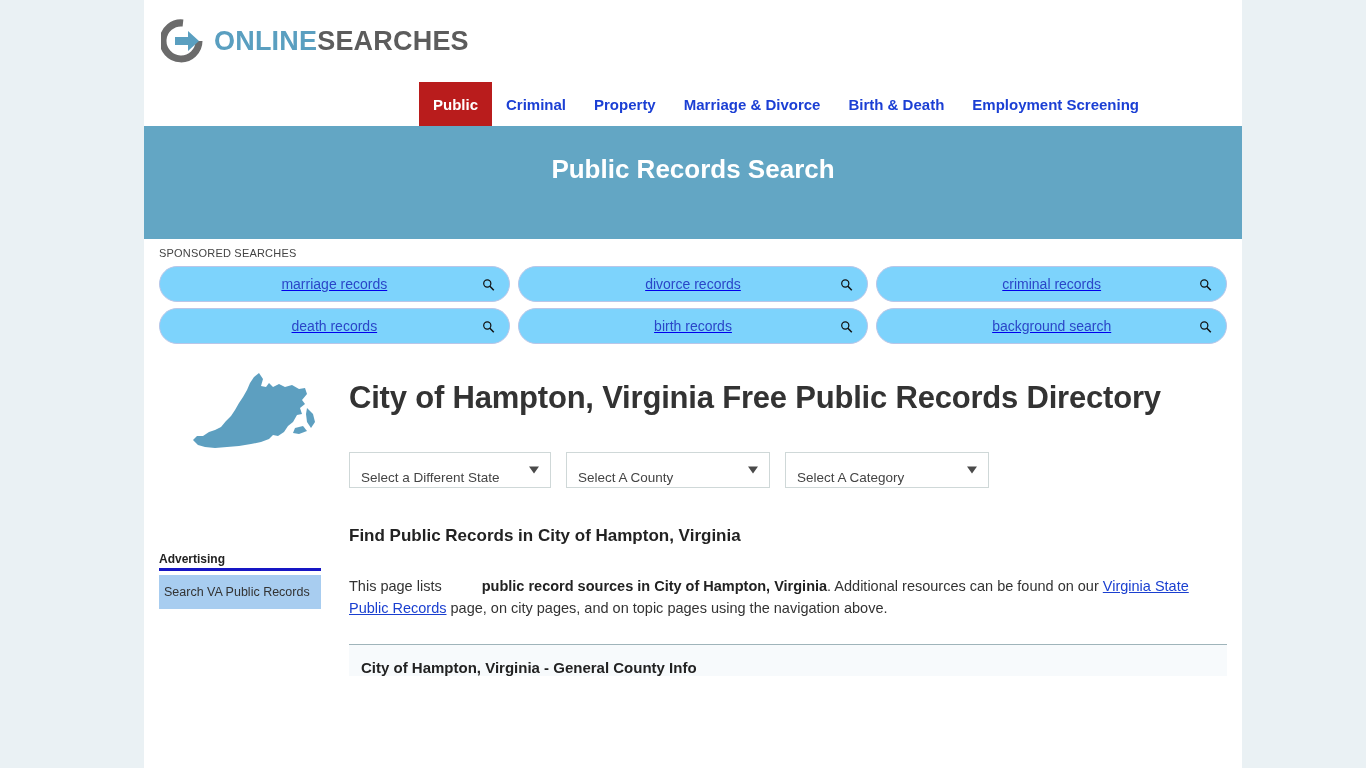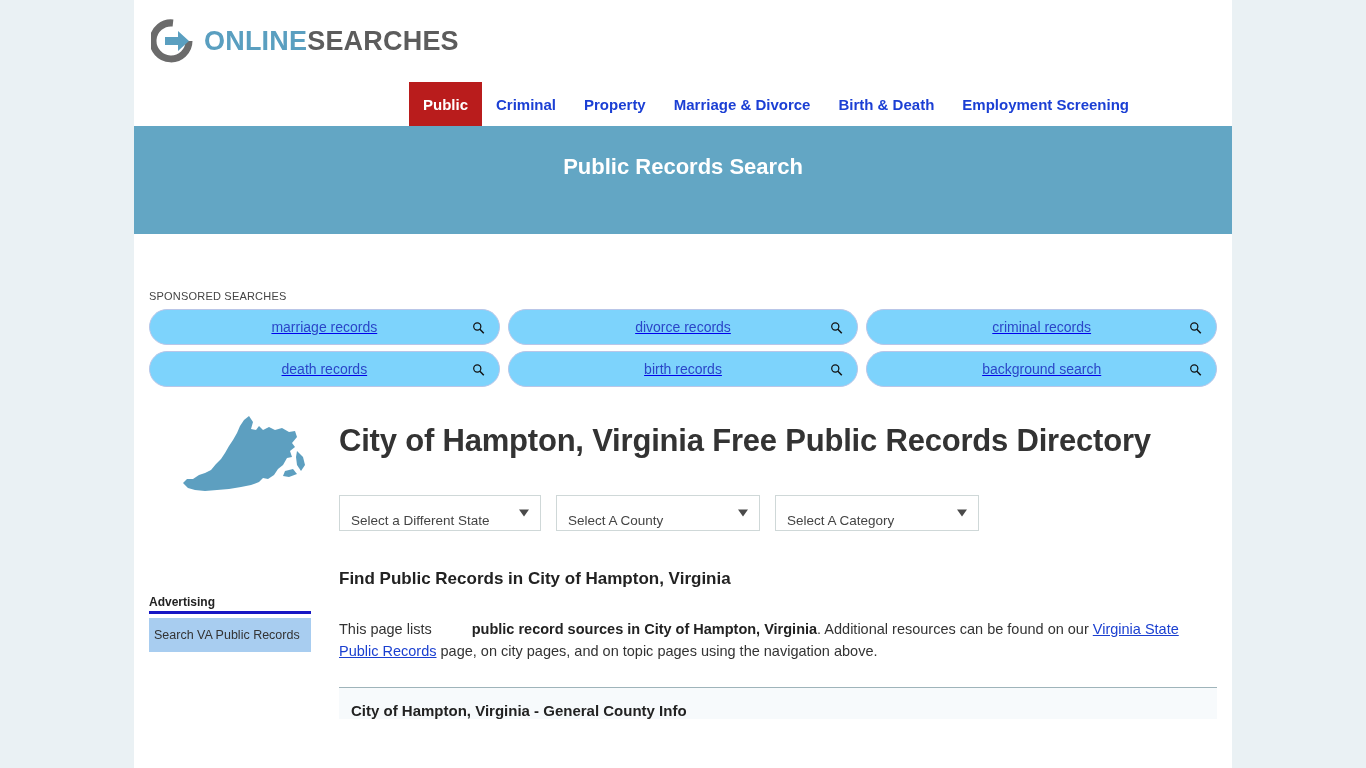--- a/index.html
+++ b/index.html
@@ -9,21 +9,21 @@
   body {
     width: 1366px;
     height: 768px;
     overflow: hidden;
     background: #eaf1f4;
     font-family: "Liberation Sans", sans-serif;
     -webkit-font-smoothing: antialiased;
   }
   .page {
     position: absolute;
-    left: 134px;
+    left: 144px;
     top: 0;
     width: 1098px;
     min-height: 768px;
     background: #ffffff;
   }
 
   
   .logo-row {
     height: 82px;
     padding-left: 17px;
@@ -78,21 +78,21 @@
 
   
   .hero {
     background: #63a6c4;
     padding: 28px 17px 26px 17px;
     box-sizing: border-box;
   }
   .hero-title {
     text-align: center;
     color: #ffffff;
-    font-size: 22px;
+    font-size: 26px;
     font-weight: bold;
     margin: 0 0 28px 0;
   }
   .hero-form {
     display: flex;
     align-items: stretch;
     height: 42px;
   }
   .hero-input {
     border: none;
@@ -120,21 +120,20 @@
 
   
   .sponsored {
     padding: 8px 15px 0 15px;
   }
   .sponsored-label {
     font-size: 11px;
     color: #444;
     letter-spacing: 0.2px;
     margin-bottom: 7px;
-    margin-top: 48px;
   }
   .pill-row {
     display: flex;
     gap: 8px;
     margin-bottom: 6px;
   }
   .pill {
     flex: 1;
     height: 34px;
     border: 1px solid #b9c6e8;

